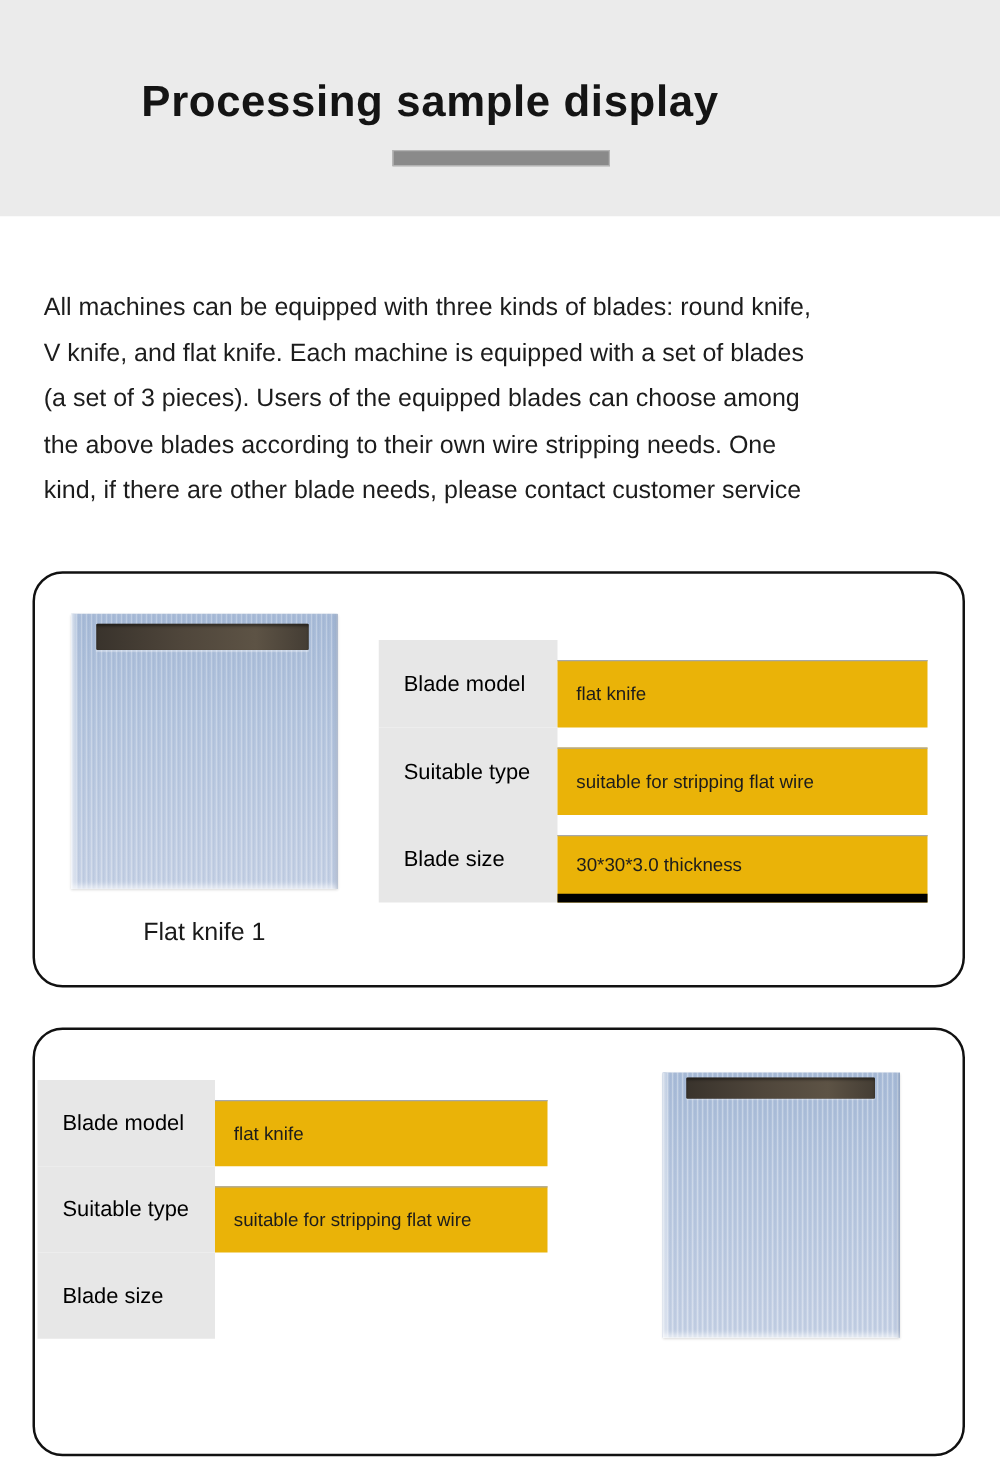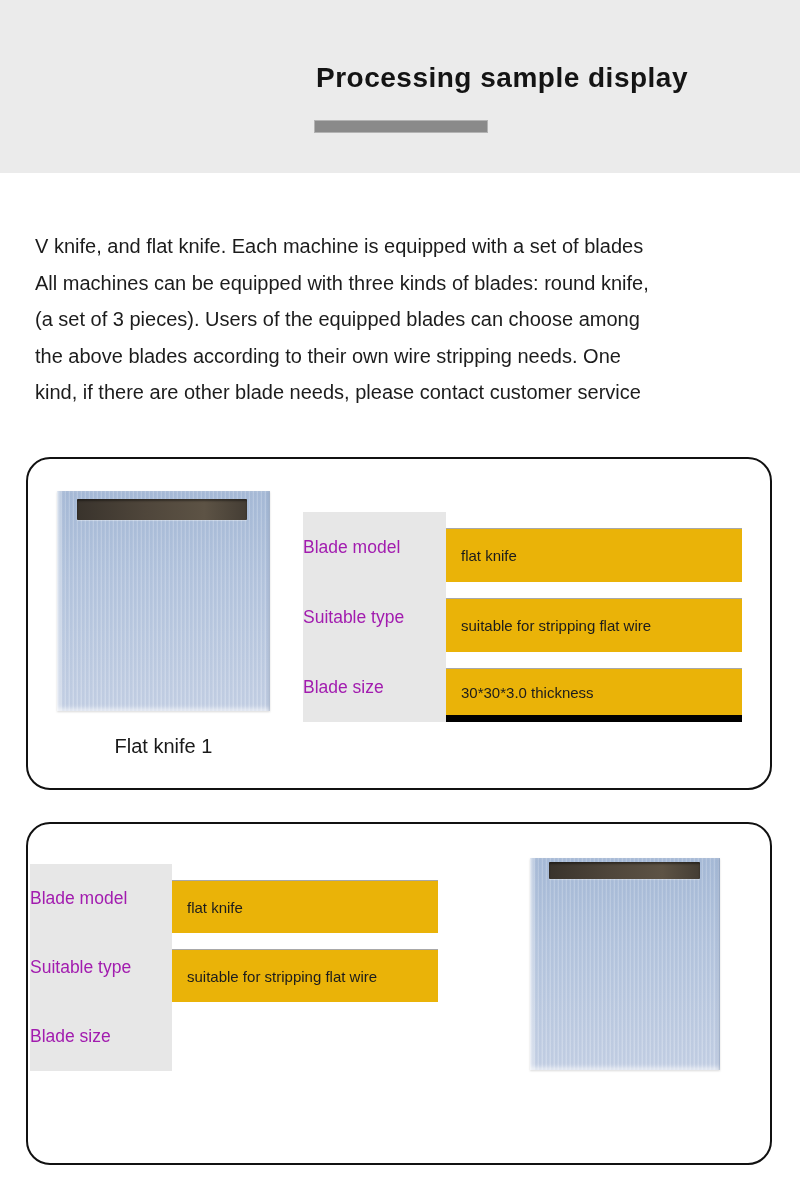--- a/index.html
+++ b/index.html
@@ -13,22 +13,22 @@
   }
   .page{position:absolute;inset:0;}
 
   
   .banner{
     position:absolute;left:0;top:0;width:800px;height:173px;
     background:#ebebeb;
   }
   .page-title{
     position:absolute;left:0;top:64px;width:688px;
-    text-align:right;
-    font-size:28px;font-weight:bold;color:#141414;
+    text-align:center;
+    font-size:35px;font-weight:bold;color:#141414;
     letter-spacing:0.5px;line-height:1;
   }
   .title-bar{
     position:absolute;left:314px;top:120px;width:172px;height:11px;
     background:#8a8a8a;border:1px solid #b3b3b3;
   }
 
   
   .intro{
     position:absolute;left:35px;top:228px;width:740px;
@@ -79,21 +79,21 @@
 
   
   .spec-table{
     position:absolute;display:grid;
   }
   .table-1{left:275px;top:53px;grid-template-columns:143px 296px;grid-auto-rows:70px;}
   .table-2{left:2px;top:40px;grid-template-columns:142px 266px;grid-auto-rows:69px;}
   .spec-label{
     background:#e7e7e7;
     display:flex;align-items:center;
-    font-size:17.5px;color:#a21caf;
+    padding-left:20px;font-size:17.5px;color:#000000;
   }
   .spec-value{
     display:flex;align-items:center;
     border-top:1px solid #a8a8a8;
     padding-left:15px;font-size:15px;color:#1c1c1c;
     background:#eab308;
     margin-top:16px;
   }
   .spec-value.last{border-bottom:7px solid #000000;}
 </style>
@@ -101,22 +101,22 @@
 <body>
 
 <div class="page">
 
   <div class="banner">
     <div class="page-title">Processing sample display</div>
     <div class="title-bar"></div>
   </div>
 
   <div class="intro">
+    <div class="line">All machines can be equipped with three kinds of blades: round knife,</div>
     <div class="line">V knife, and flat knife. Each machine is equipped with a set of blades</div>
-    <div class="line">All machines can be equipped with three kinds of blades: round knife,</div>
     <div class="line">(a set of 3 pieces). Users of the equipped blades can choose among</div>
     <div class="line">the above blades according to their own wire stripping needs. One</div>
     <div class="line">kind, if there are other blade needs, please contact customer service</div>
   </div>
 
   <div class="card card-1">
     <div class="blade blade-1">
       <div class="slot"></div>
     </div>
     <div class="photo-caption caption-1">Flat knife 1</div>

